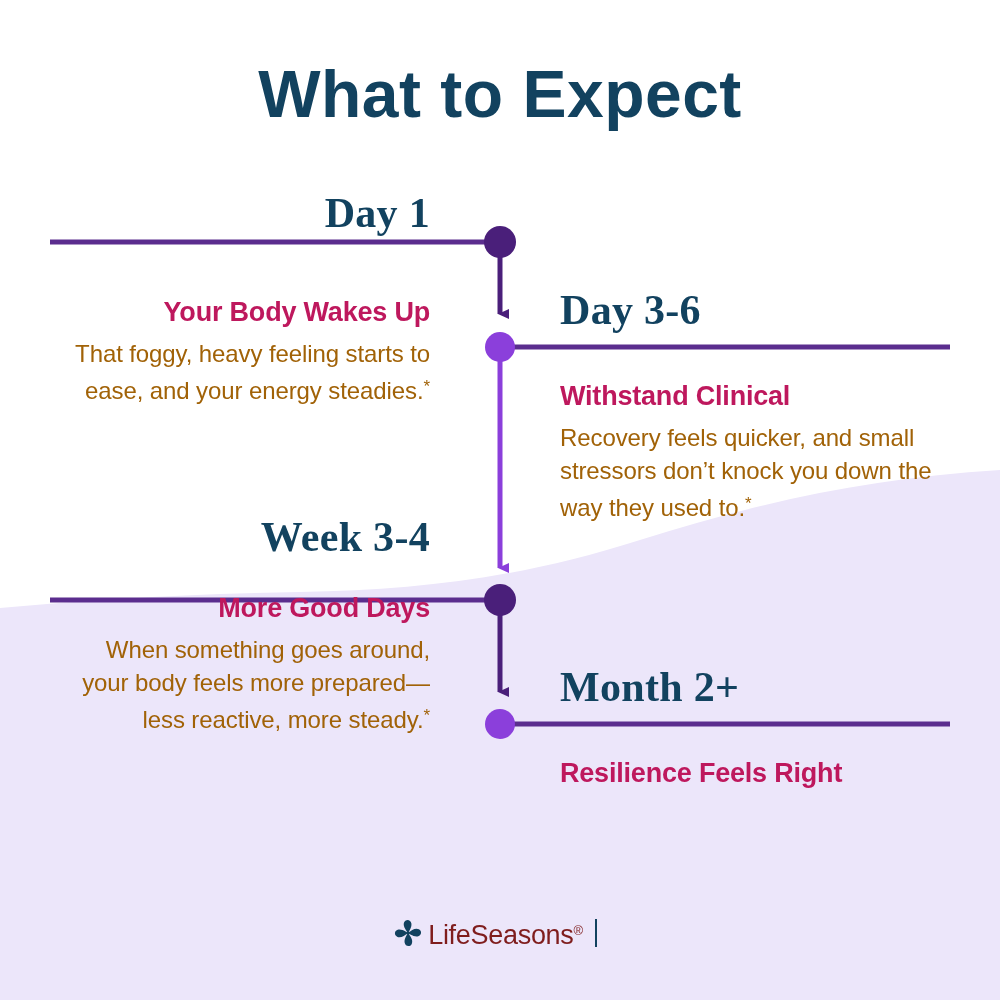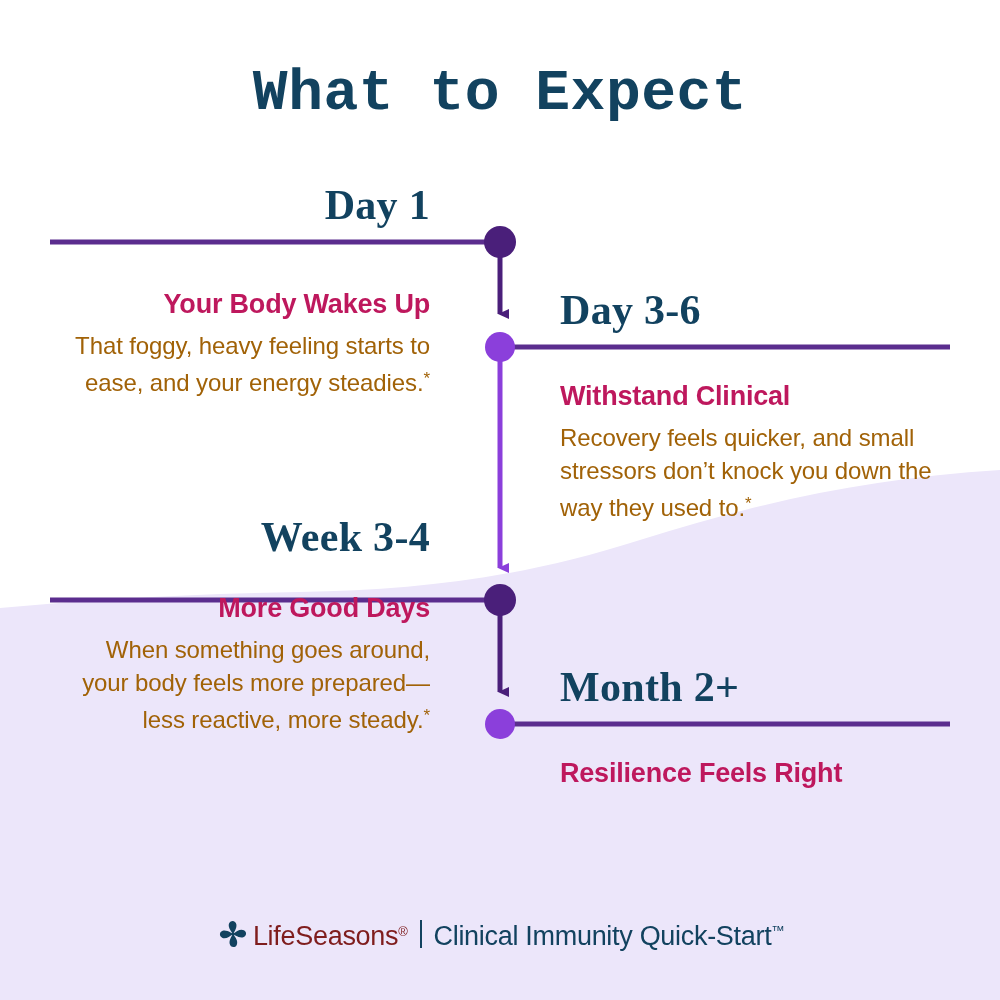--- a/index.html
+++ b/index.html
@@ -29,23 +29,23 @@
     height: 1000px;
     z-index: 0;
   }
   
   #title {
     position: absolute;
     left: 0;
     top: 52px;
     width: 1000px;
     text-align: center;
-    font-family: Liberation Mono, monospace;
+    font-family: Liberation Sans, sans-serif;
     font-weight: bold;
-    font-size: 58px;
+    font-size: 66px;
     line-height: 84px;
     letter-spacing: 0.5px;
     color: #12425f;
     z-index: 5;
   }
   
   #timeline-graphics {
     position: absolute;
     left: 0;
     top: 0;
@@ -176,21 +176,21 @@
     <line x1="500" y1="252" x2="500" y2="314" stroke="#4a1f7a" stroke-width="5" marker-end="url(#arrowDark)"></line>
     <line x1="500" y1="358" x2="500" y2="568" stroke="#8b3fdb" stroke-width="5" marker-end="url(#arrowLight)"></line>
     <line x1="500" y1="612" x2="500" y2="692" stroke="#4a1f7a" stroke-width="5" marker-end="url(#arrowDark)"></line>
 
     <circle cx="500" cy="242" r="16" fill="#4a1f7a"></circle>
     <circle cx="500" cy="347" r="15" fill="#8b3fdb"></circle>
     <circle cx="500" cy="600" r="16" fill="#4a1f7a"></circle>
     <circle cx="500" cy="724" r="15" fill="#8b3fdb"></circle>
   </svg>
 
-  <div class="step step-left" style="left:60px; top:180px; width:370px;">
+  <div class="step step-left" style="left:60px; top:188px; width:370px;">
     <div class="step-period">Day 1</div>
     <div class="gap-after-period"></div>
     <div class="step-heading" style="margin-top:42px;">Your Body Wakes Up</div>
     <div class="step-body" style="margin-top:7px;">
       <span>That foggy, heavy feeling starts to ease, and your energy steadies.</span><span class="ast">*</span>
     </div>
   </div>
 
   <div class="step step-right" style="left:560px; top:285px; width:380px;">
     <div class="step-period">Day 3-6</div>
@@ -218,16 +218,15 @@
       <g fill="#12425f">
         <path d="M50,50 C50,50 34,38 22,40 C10,42 8,56 18,61 C28,66 40,58 50,50 Z"></path>
         <path d="M50,50 C50,50 62,34 60,22 C58,10 44,8 39,18 C34,28 42,40 50,50 Z"></path>
         <path d="M50,50 C50,50 66,62 78,60 C90,58 92,44 82,39 C72,34 60,42 50,50 Z"></path>
         <path d="M50,50 C50,50 38,66 40,78 C42,90 56,92 61,82 C66,72 58,60 50,50 Z"></path>
         <circle cx="50" cy="50" r="5"></circle>
       </g>
     </svg>
     <div id="footer-brand"><span>LifeSeasons</span><span class="reg">®</span></div>
     <div id="footer-divider"></div>
-    <div id="footer-product"><span>Clinical Immunity Quick-Start</span><span class="tm">™</span></div>
   </div>
 
 </div>
 
 </body></html>

